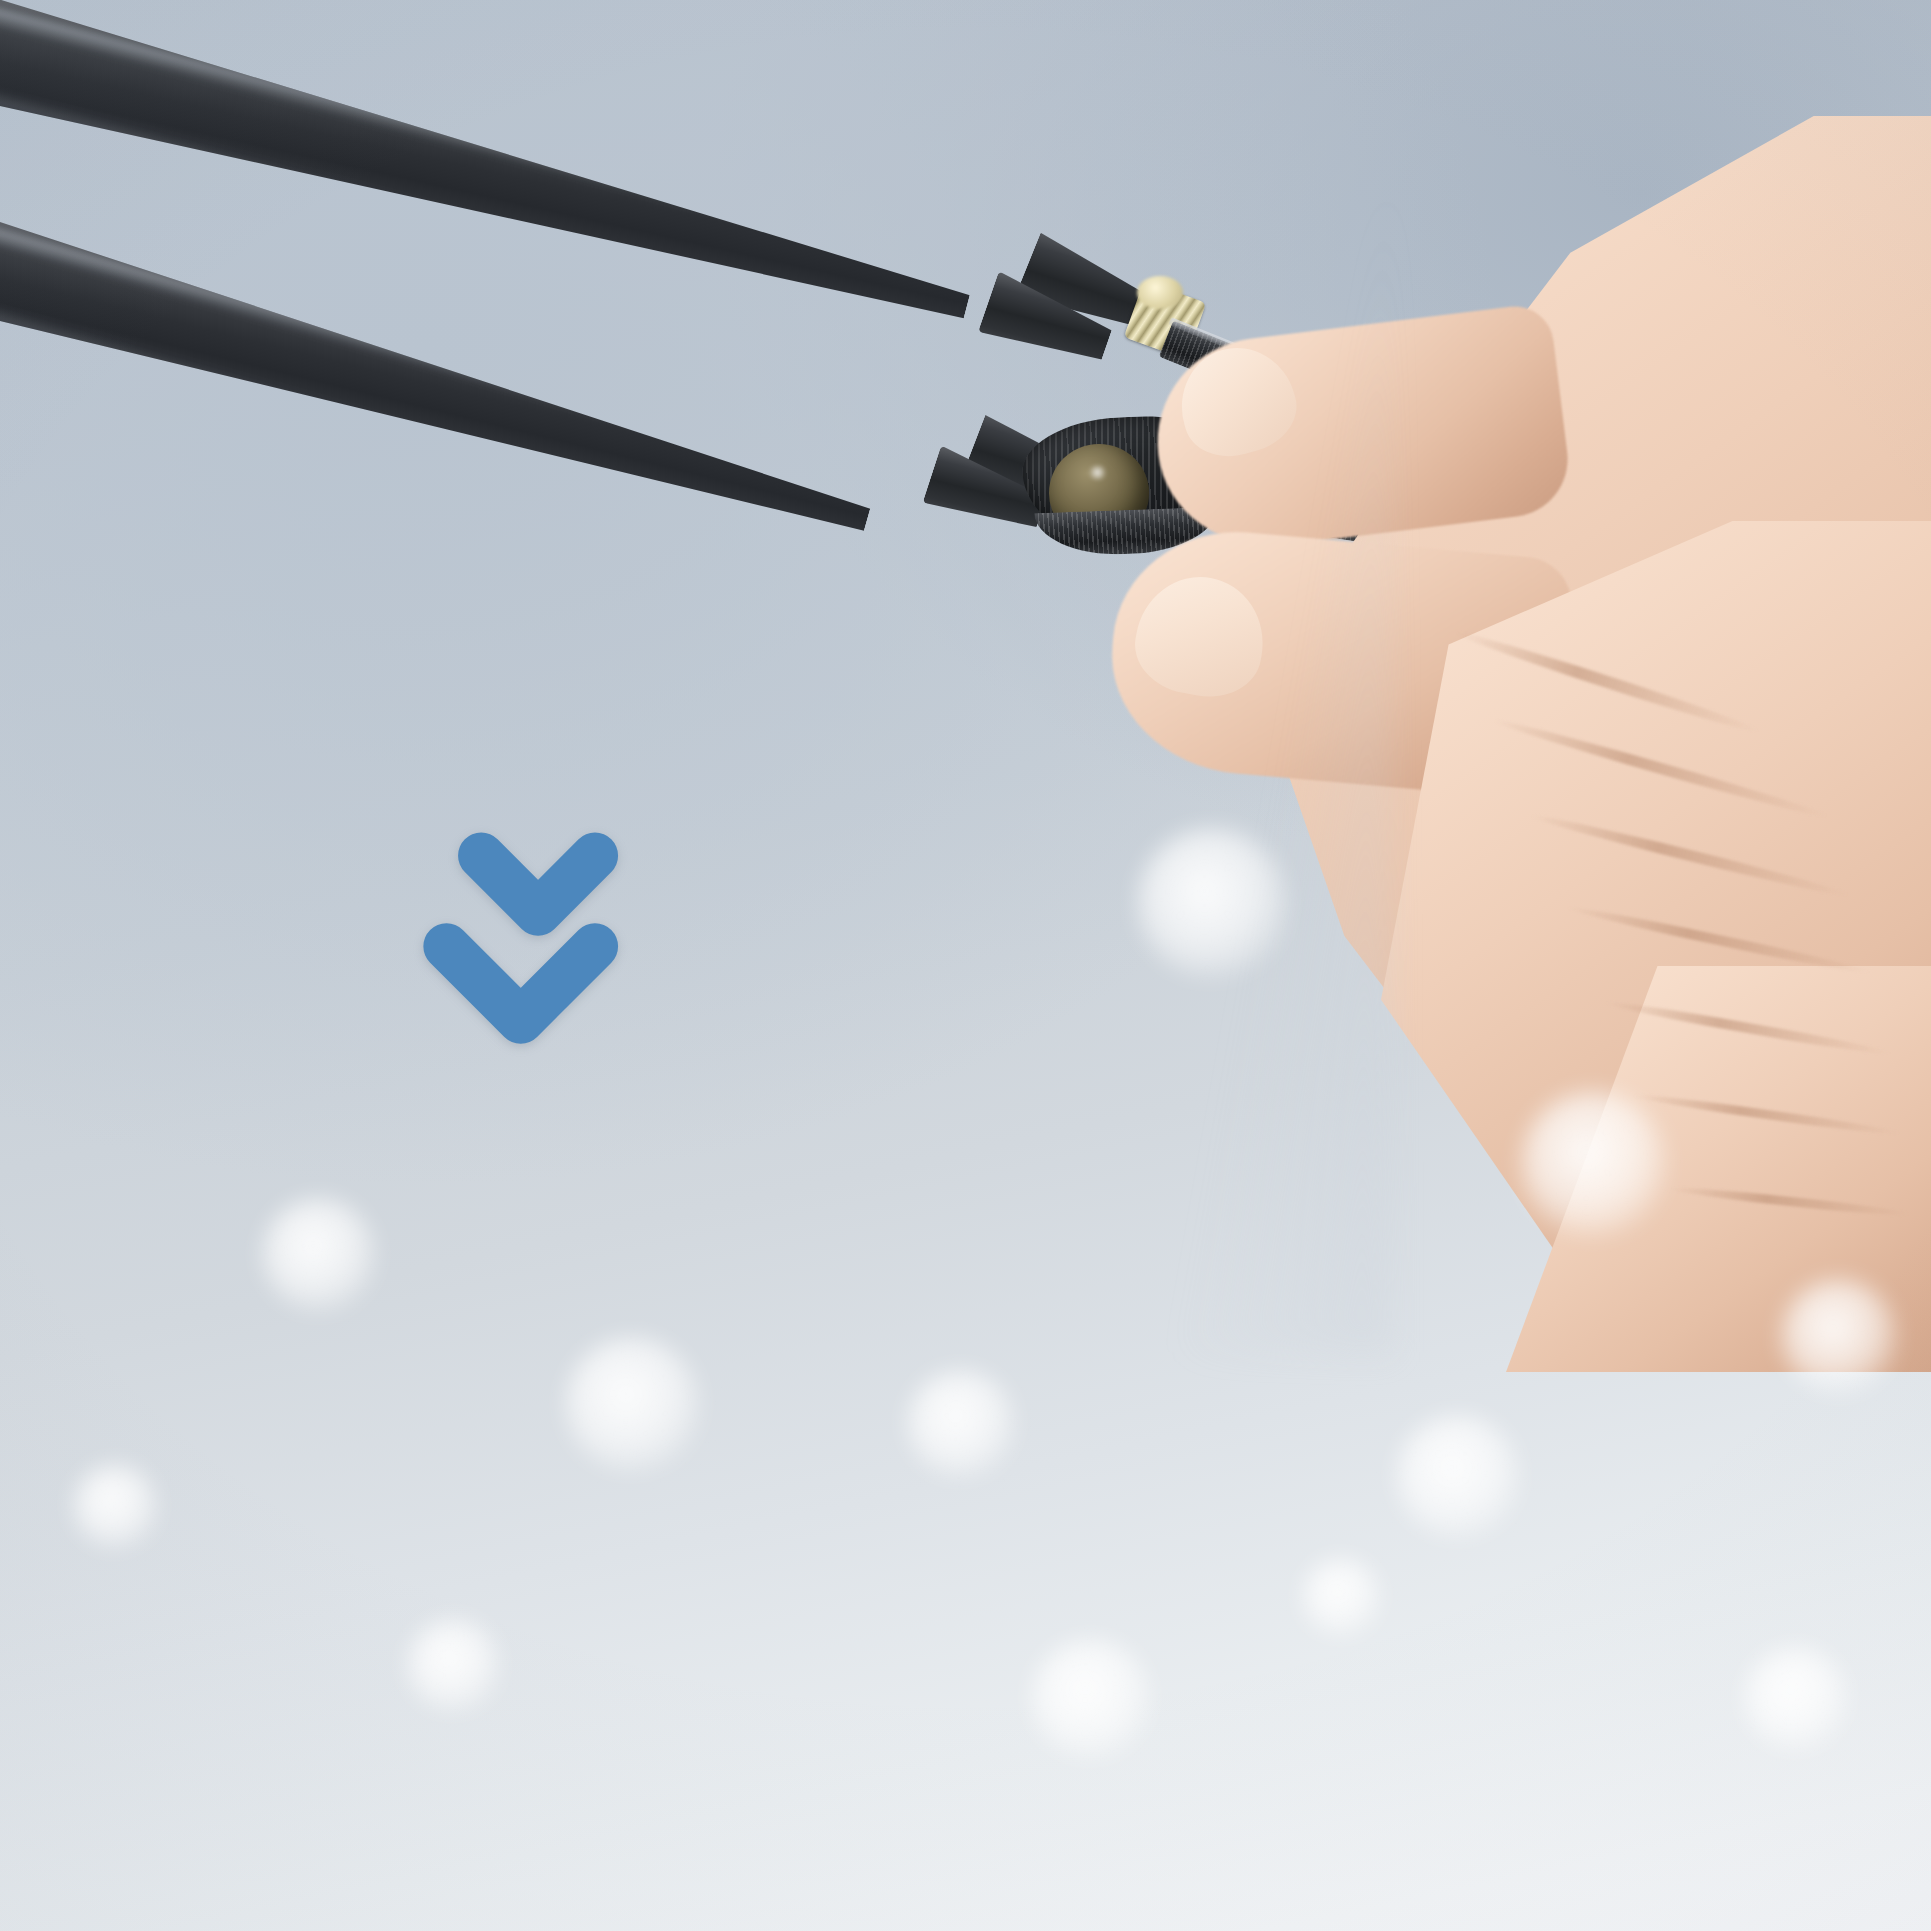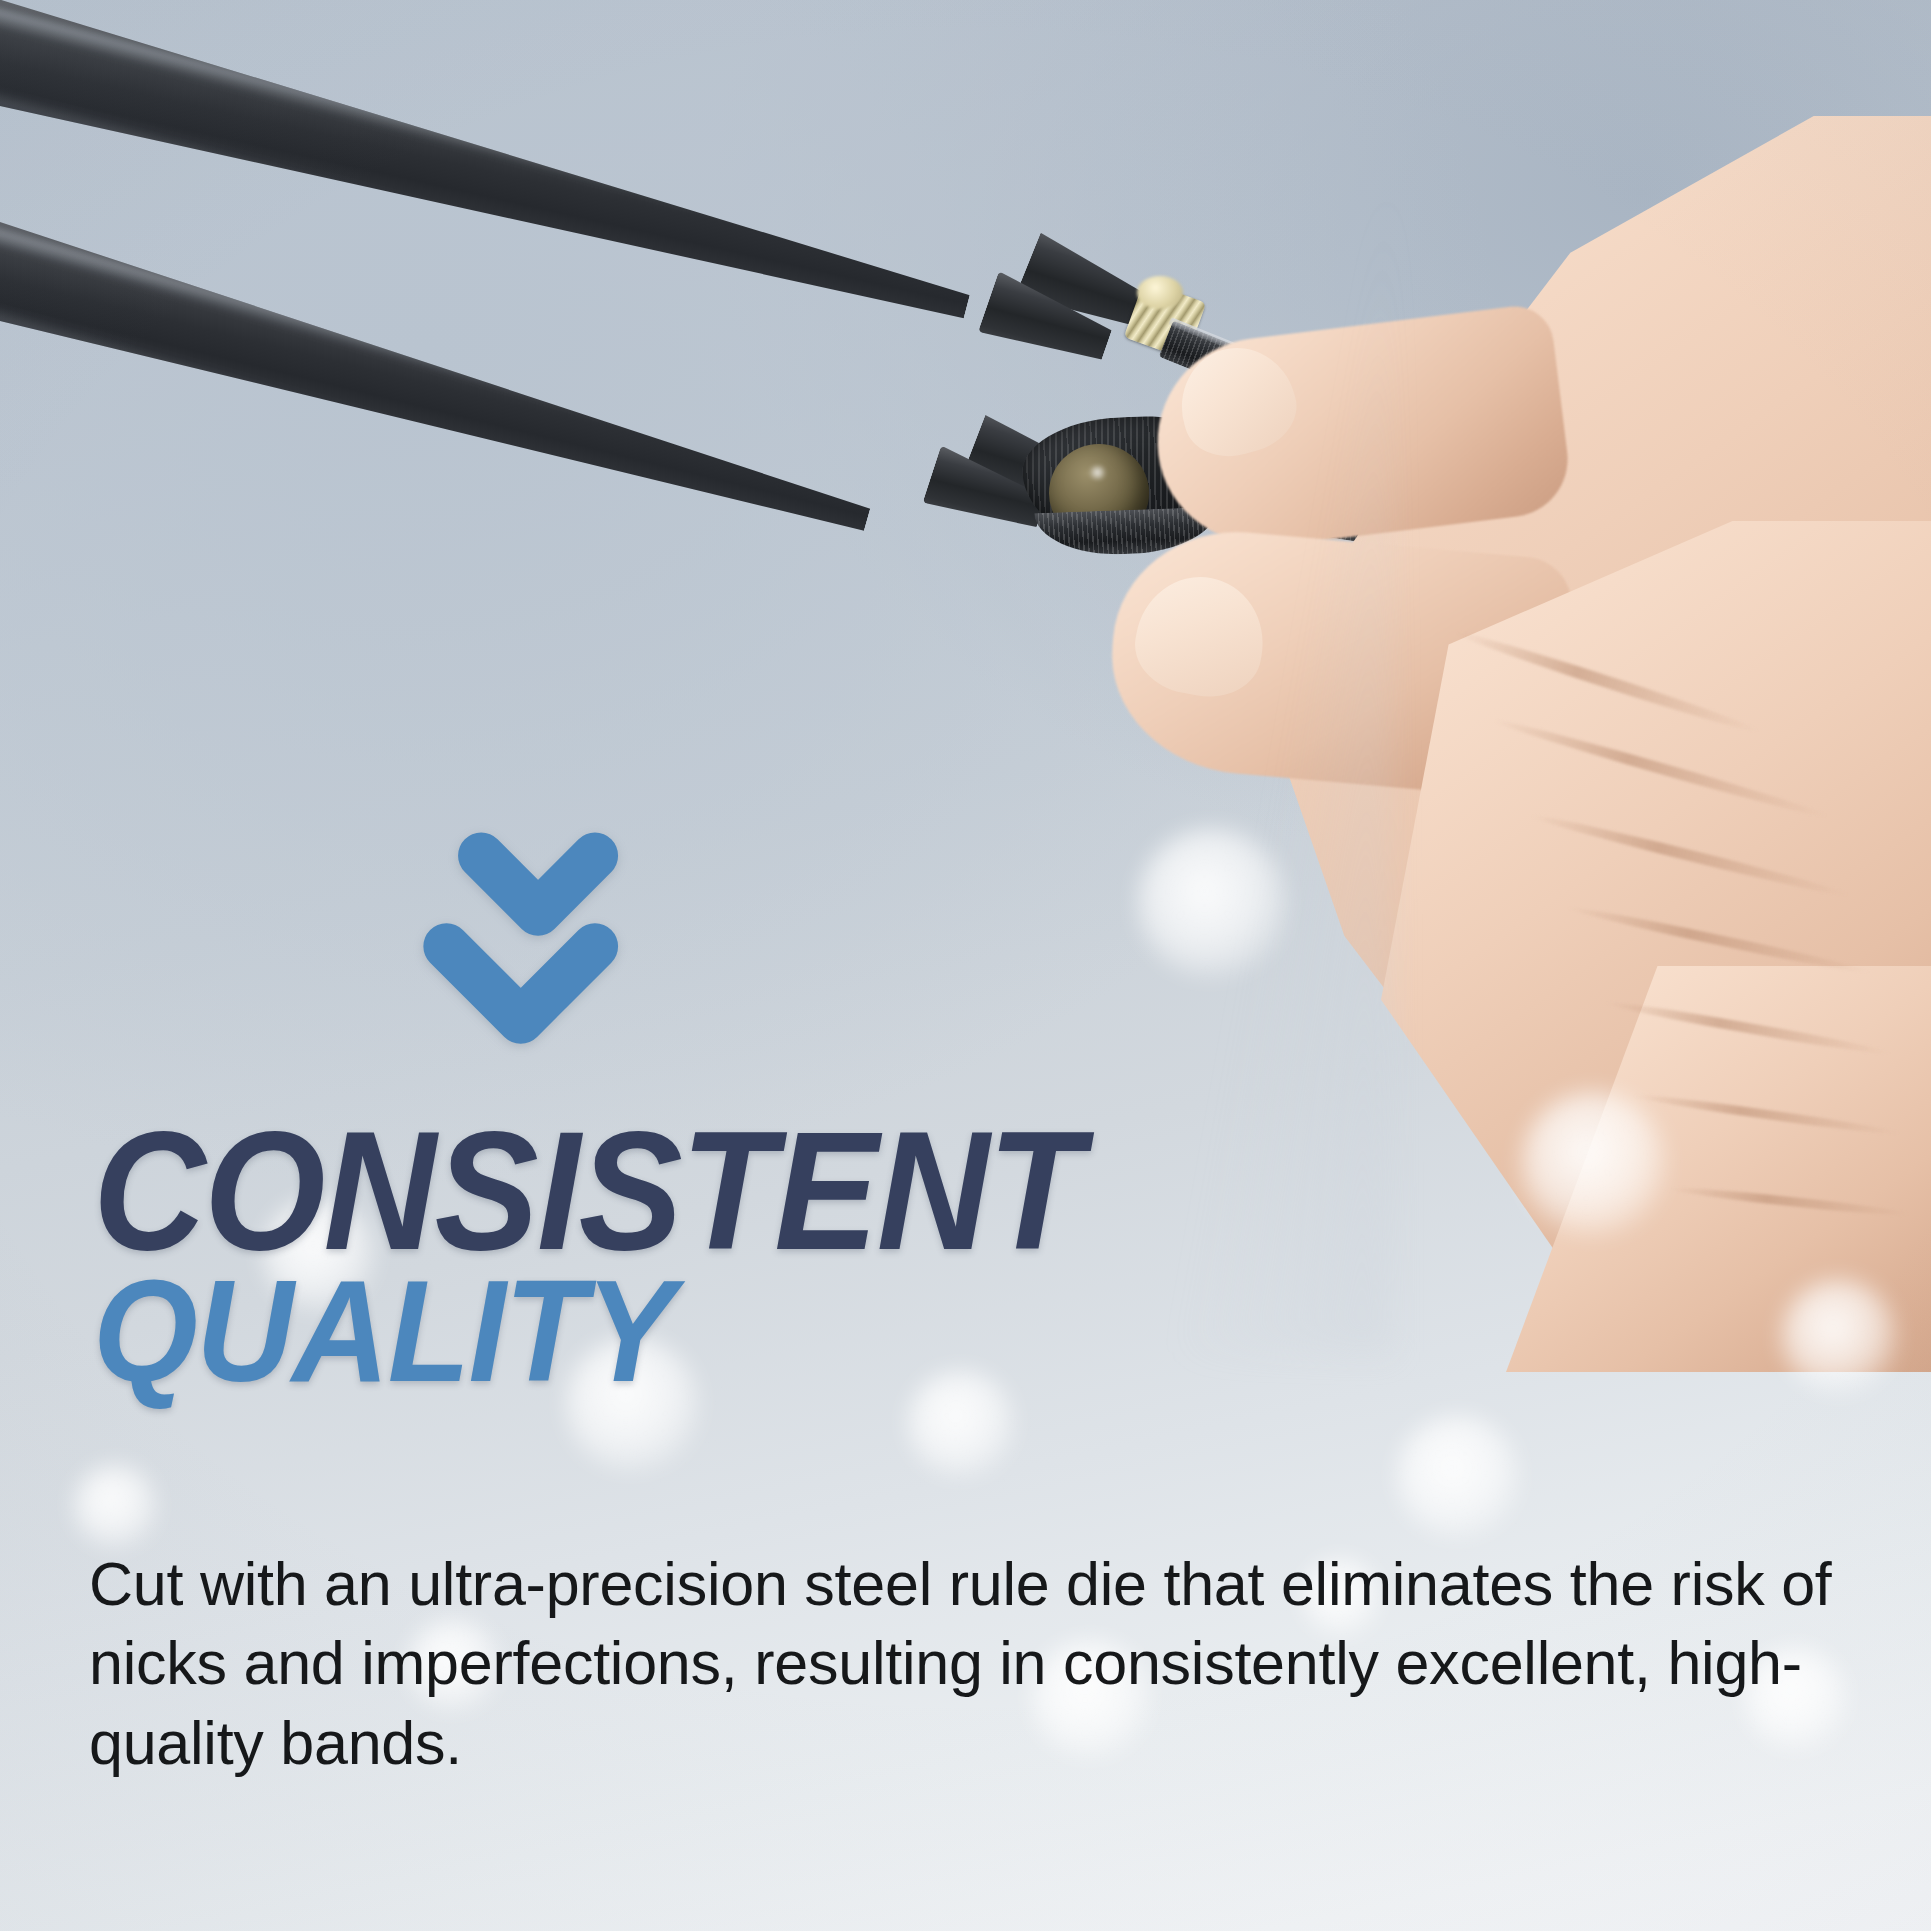--- a/index.html
+++ b/index.html
@@ -314,21 +314,16 @@
 
   <div class="chevron-icon">
     <svg viewBox="0 0 250 250" width="241" height="241" aria-hidden="true">
       <g fill="none" stroke="#4c87bd" stroke-width="48" stroke-linecap="round" stroke-linejoin="round" style="filter:drop-shadow(0 3px 5px rgba(110,125,142,.30))">
         <polyline points="78,36 137,95 196,36"></polyline>
         <polyline points="42,130 119,207 196,130"></polyline>
       </g>
     </svg>
   </div>
 
-  <div class="headline-block">
-    <span class="h-line h-line-1">CONSISTENT</span>
-    <span class="h-line h-line-2">QUALITY</span>
-  </div>
-
-  <p class="body-copy">Cut with an ultra-precision steel rule die that eliminates the risk of nicks and imperfections, resulting in consistently excellent, high-quality bands.</p>
+
 
 </div>
 
 
 </body></html>

